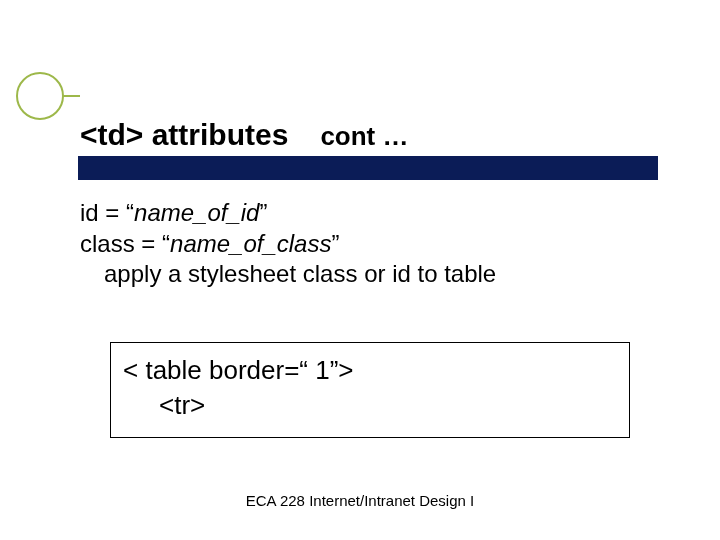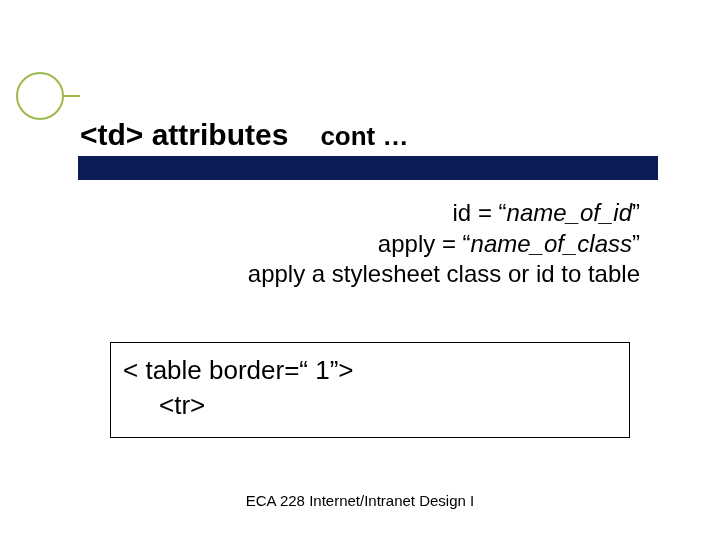--- a/index.html
+++ b/index.html
@@ -46,21 +46,20 @@
     background: #0b1c57;
   }
   
   .body {
     position: absolute;
     left: 80px;
     top: 198px;
     width: 560px;
     font-size: 24px;
     line-height: 1.28;
-    text-align: right;
   }
   .body .ital { font-style: italic; }
   .body .indent { padding-left: 24px; }
   
   .codebox {
     position: absolute;
     left: 110px;
     top: 342px;
     width: 520px;
     border: 1px solid #000;
@@ -112,21 +111,21 @@
     <span class="title-main">&lt;td&gt; attributes</span>
     <span class="title-cont">cont …</span>
   </div>
   <div class="title-bar"></div>
 
   <div class="body">
     <div>
       <span>id = “</span><span class="ital">name_of_id</span><span>”</span>
     </div>
     <div>
-      <span>apply = “</span><span class="ital">name_of_class</span><span>”</span>
+      <span>class = “</span><span class="ital">name_of_class</span><span>”</span>
     </div>
     <div class="indent">apply a stylesheet class or id to table</div>
   </div>
 
   <div class="codebox">
     <div class="ci1">&lt; table border=“ 1”&gt;</div>
     <div class="ci2">&lt;tr&gt;</div>
   </div>
 
   <div class="footer">ECA 228  Internet/Intranet Design I</div>

